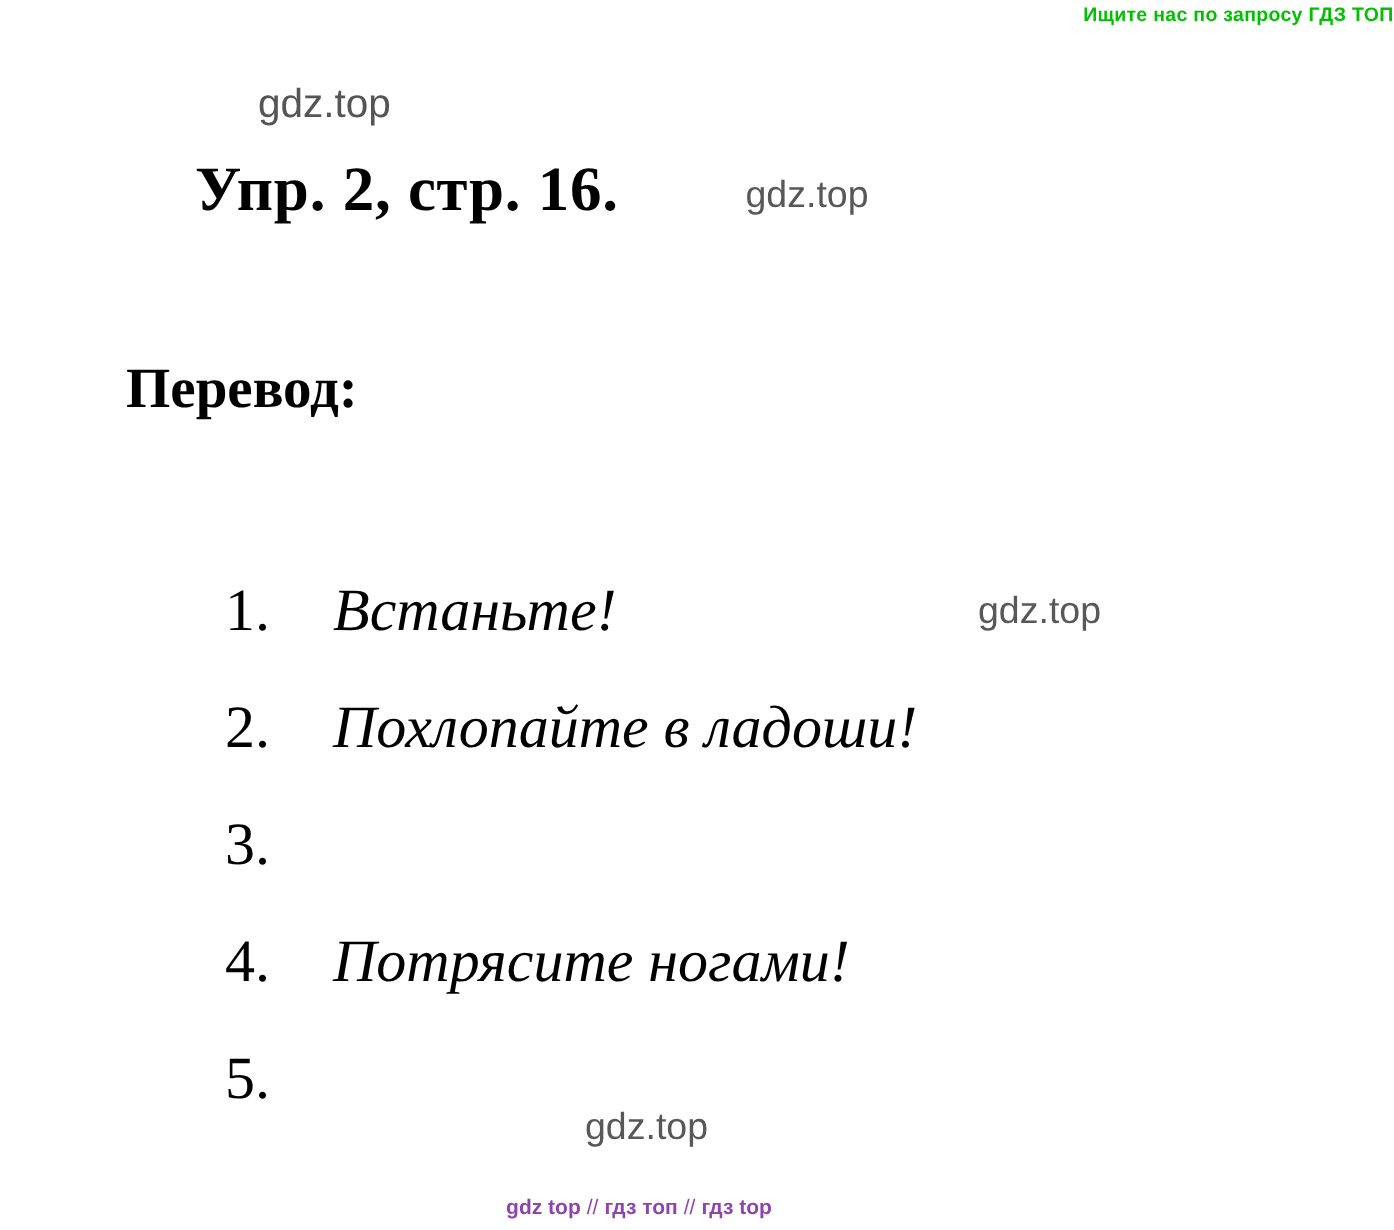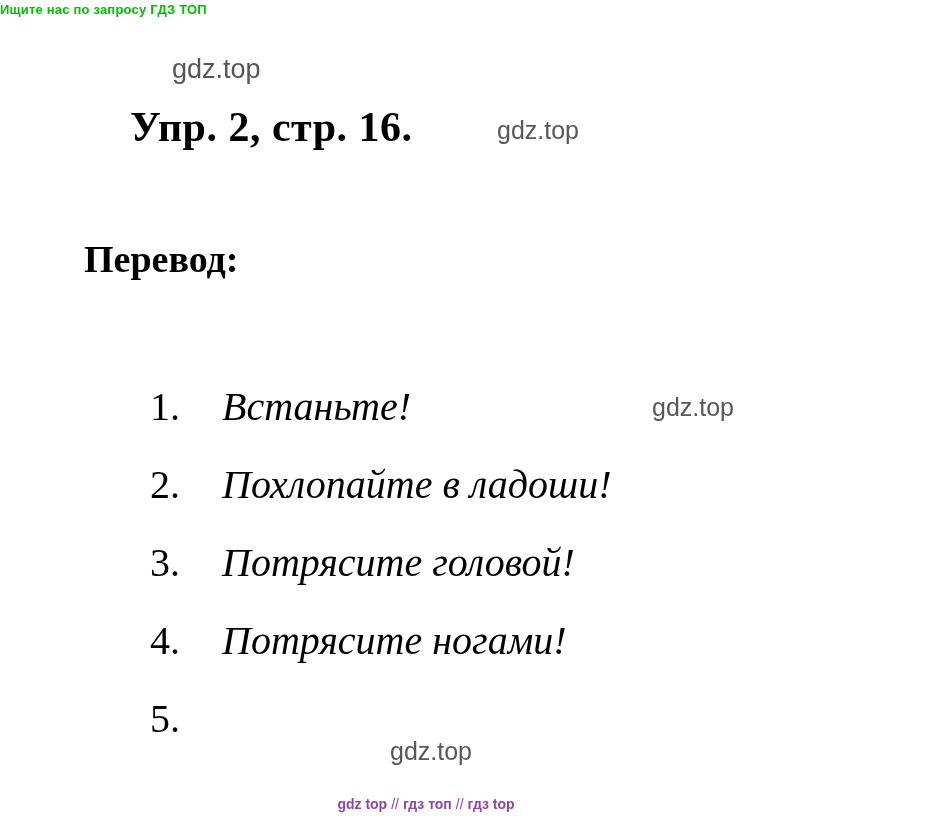--- a/index.html
+++ b/index.html
@@ -20,21 +20,21 @@
     position: relative;
     width: 929px;
     height: 820px;
   }
 
   .top-banner {
     position: absolute;
     top: 2px;
     left: 0;
     width: 929px;
-    text-align: left;
+    text-align: right;
     font-family: "Liberation Sans", sans-serif;
     font-size: 13px;
     font-weight: bold;
     color: #00c000;
     letter-spacing: 0.2px;
   }
 
   .wm {
     position: absolute;
     font-family: "Liberation Sans", sans-serif;
@@ -138,21 +138,20 @@
     <li>
       <span class="num">1.</span>
       <span class="txt">Встаньте!</span>
     </li>
     <li>
       <span class="num">2.</span>
       <span class="txt">Похлопайте в ладоши!</span>
     </li>
     <li>
       <span class="num">3.</span>
-      <span class="txt">Потрясите головой!</span>
     </li>
     <li>
       <span class="num">4.</span>
       <span class="txt">Потрясите ногами!</span>
     </li>
     <li>
       <span class="num">5.</span>
     </li>
   </ol>
 

